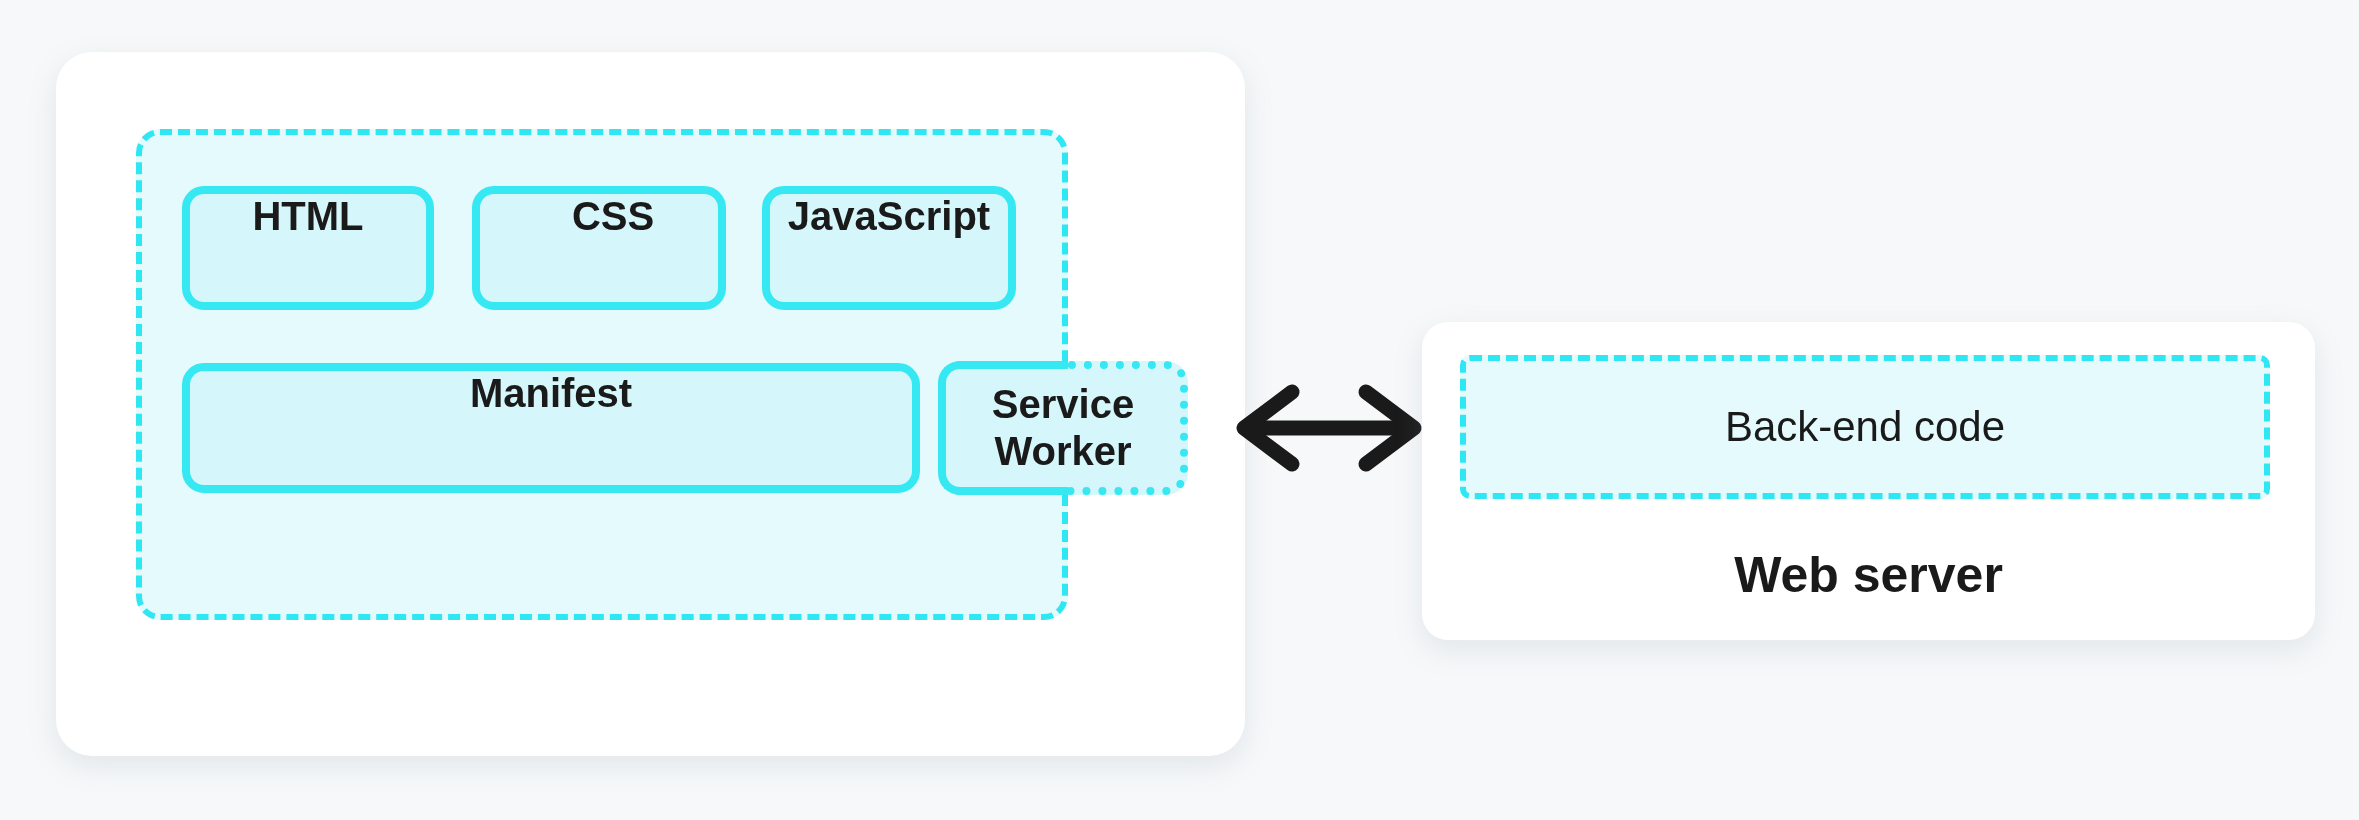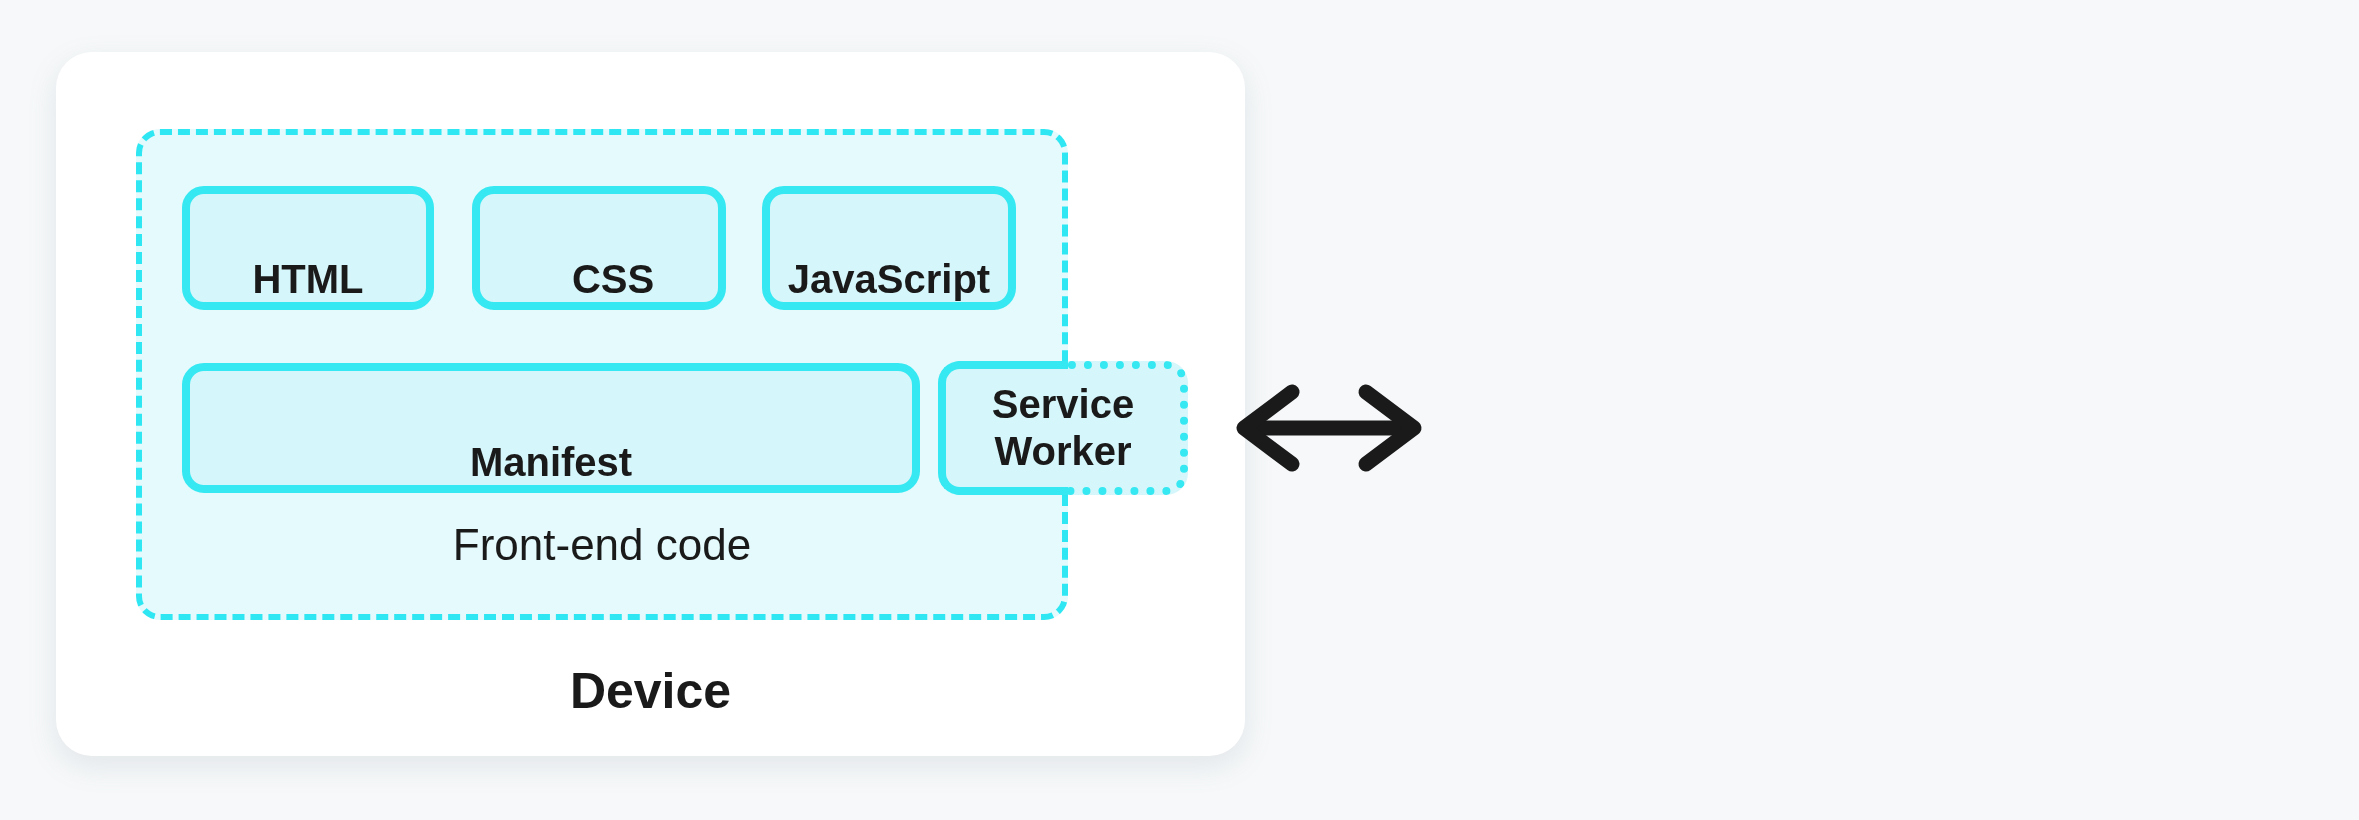--- a/index.html
+++ b/index.html
@@ -39,21 +39,21 @@
     border: 6px dashed #2ee7f2;
     border-radius: 24px;
   }
   .tech-box {
     position: absolute;
     box-sizing: border-box;
     background: #d5f6fa;
     border: 8px solid #35e8f2;
     border-radius: 22px;
     display: flex;
-    align-items: flex-end;
+    align-items: flex-start;
     justify-content: center;
     font-weight: bold;
     font-size: 40px;
   }
   .box-html { left: 40px;  top: 51px;  width: 252px; height: 124px; }
   .box-css  { left: 330px; top: 51px;  width: 254px; height: 124px; padding-left: 28px; }
   .box-js   { left: 620px; top: 51px;  width: 254px; height: 124px; }
   .box-manifest { left: 40px; top: 228px; width: 738px; height: 130px; }
 
   
@@ -157,28 +157,34 @@
       <div class="tech-box box-js">
         <span>JavaScript</span>
       </div>
 
       <div class="sw-box">
         <div class="sw-dotted"></div>
         <div class="sw-solid"></div>
         <div class="sw-label">Service Worker</div>
       </div>
 
-      <div class="frontend-label">Front-end code</div>
     </div>
 
-    <div class="device-label">Device</div>
   </div>
 
   <svg class="arrow" viewBox="0 0 214 100" aria-hidden="true">
     <g stroke="#1a1a1a" stroke-width="15" stroke-linecap="round" stroke-linejoin="round" fill="none">
       <path d="M 28 50 H 186"></path>
       <path d="M 70 14 L 22 50 L 70 86"></path>
       <path d="M 144 14 L 192 50 L 144 86"></path>
     </g>
   </svg>
 
+  <div class="card webserver-card">
+
+    <div class="backend-box">
+      <span>Back-end code</span>
+    </div>
+
+    <div class="webserver-label">Web server</div>
+  </div>
 
 </div>
 
 </body></html>

